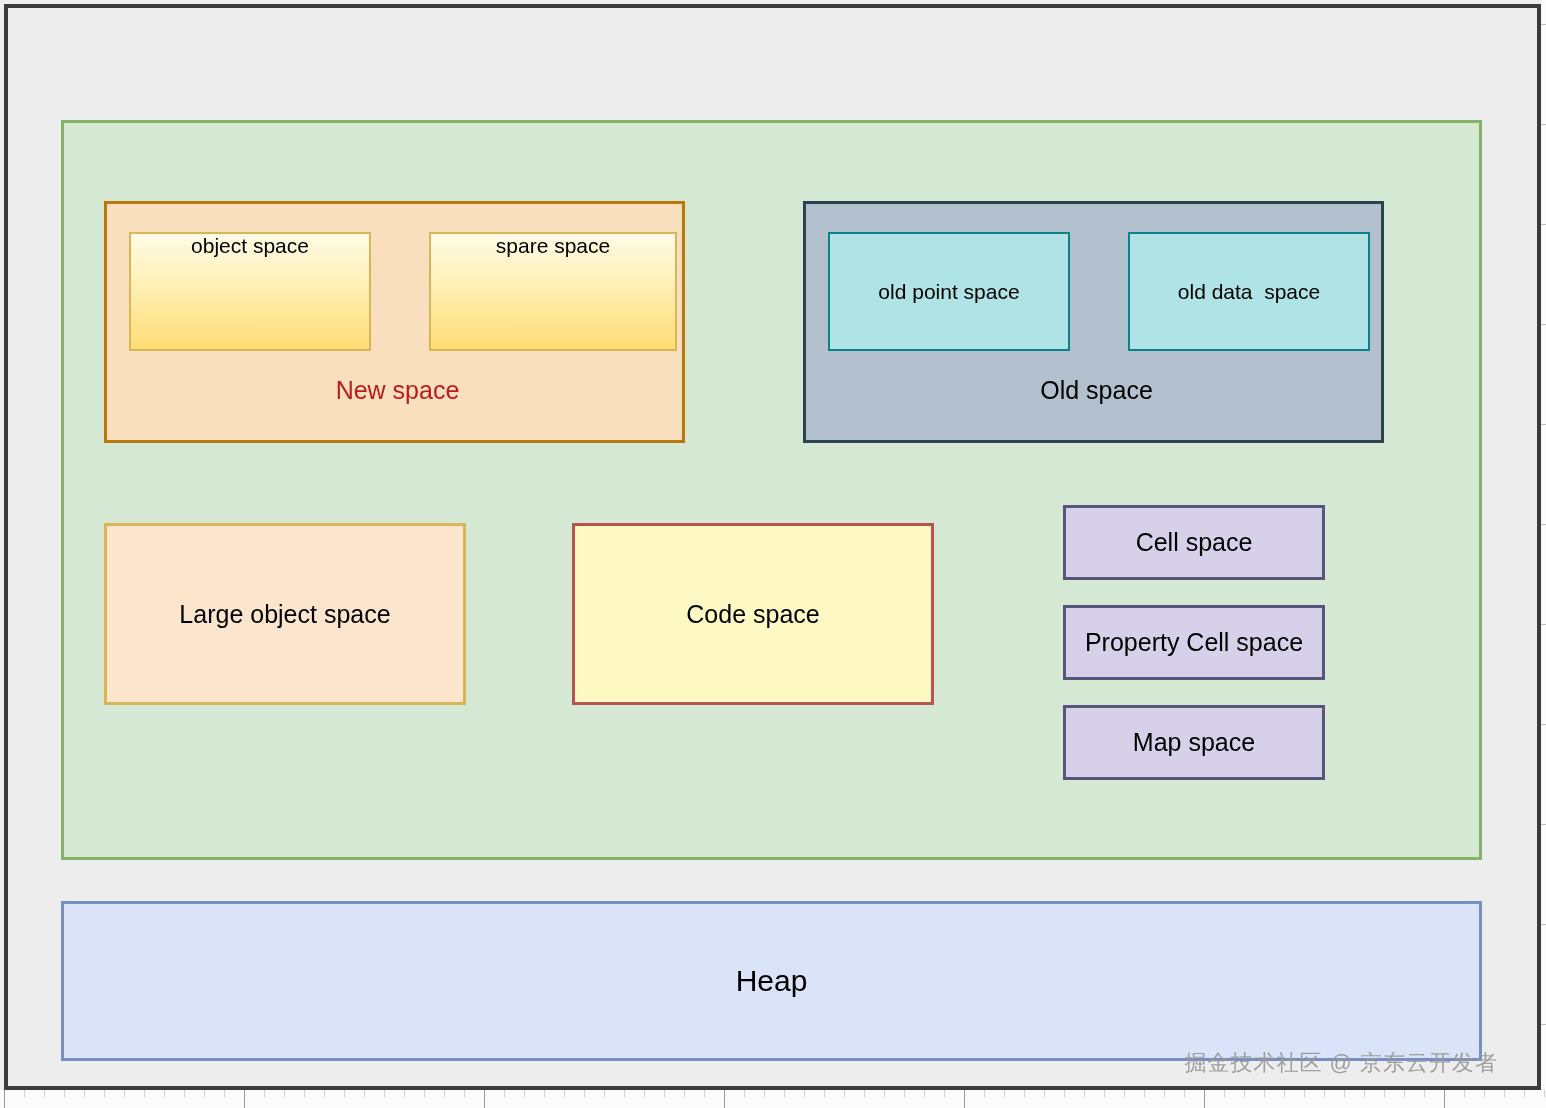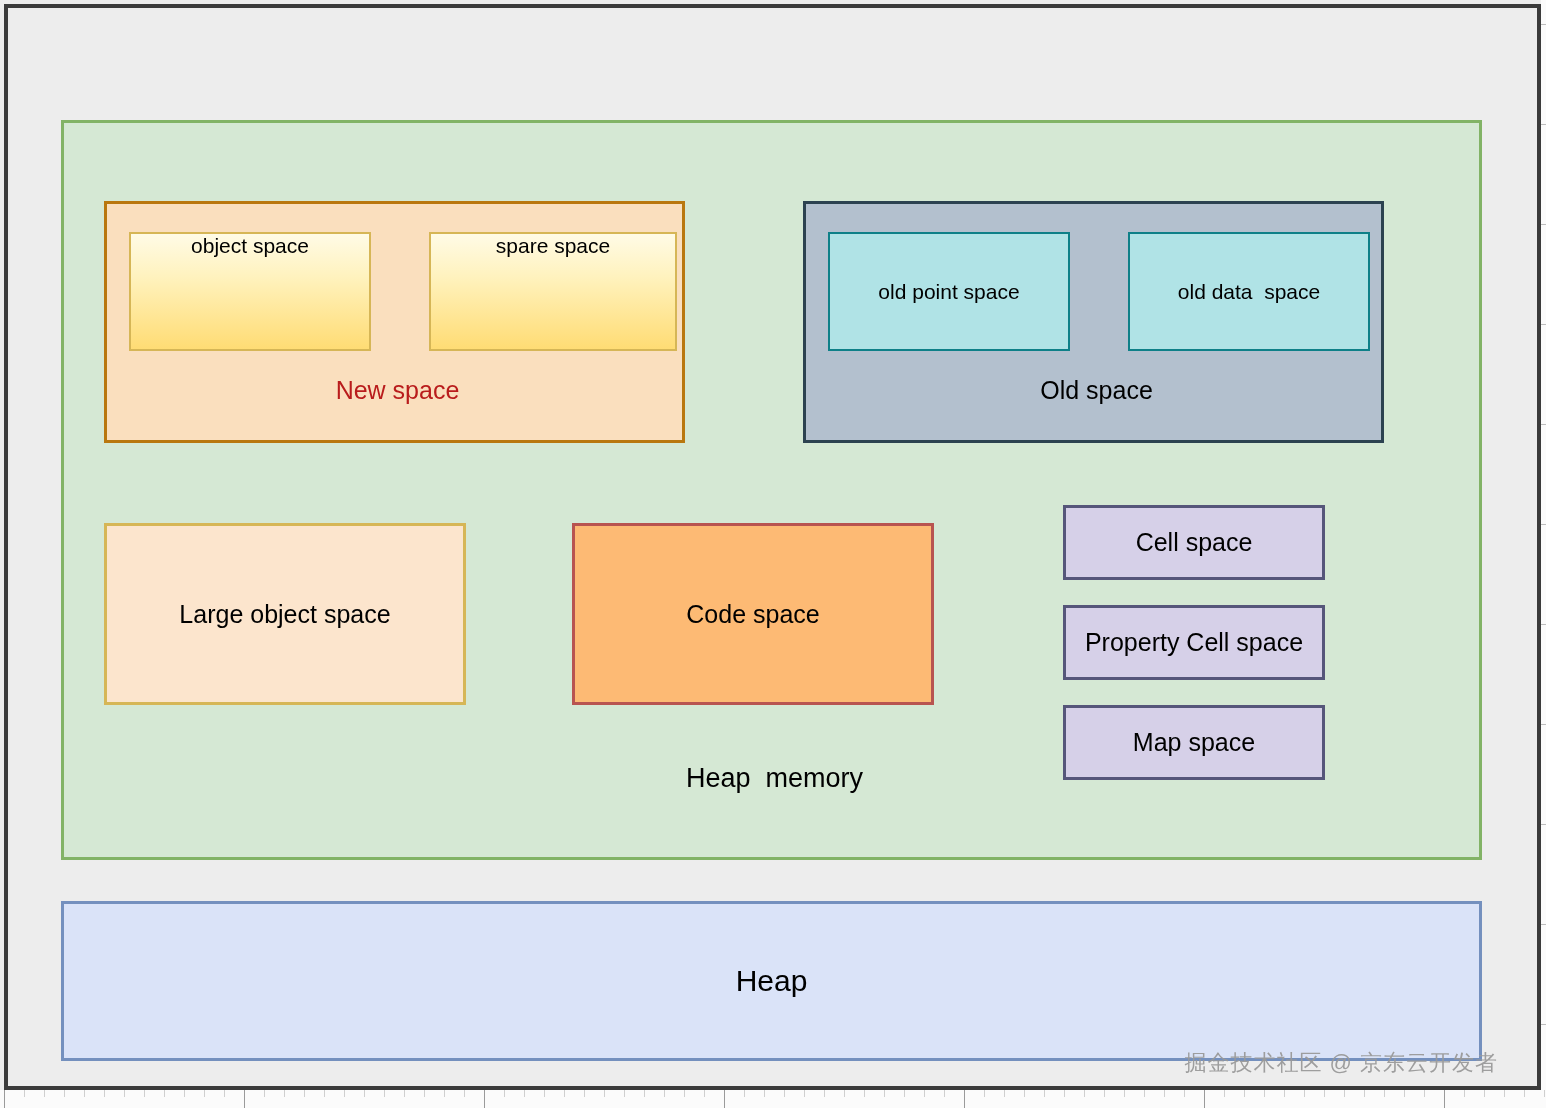--- a/index.html
+++ b/index.html
@@ -190,21 +190,21 @@
     display: flex;
     align-items: center;
     justify-content: center;
     font-size: 25px;
     color: #000000;
   }
   #code-space-box {
     position: absolute;
     left: 508px; top: 400px;
     width: 362px; height: 182px;
-    background: #fdba74;
+    background: #fef9c3;
     border: 3px solid #b85450;
     box-sizing: border-box;
     display: flex;
     align-items: center;
     justify-content: center;
     font-size: 25px;
     color: #000000;
   }
 
   
@@ -296,21 +296,20 @@
     <div id="cell-space-box" class="purple-box">
       <span>Cell space</span>
     </div>
     <div id="property-cell-space-box" class="purple-box">
       <span>Property Cell space</span>
     </div>
     <div id="map-space-box" class="purple-box">
       <span>Map space</span>
     </div>
 
-    <div id="heap-label">Heap  memory</div>
   </div>
 
   <div id="stack-box">
     <span>Heap</span>
   </div>
 
   <div id="watermark">掘金技术社区 @ 京东云开发者</div>
 
   <div class="ruler-right">
       <div class="tick-major" style="top: 24px;"></div>

